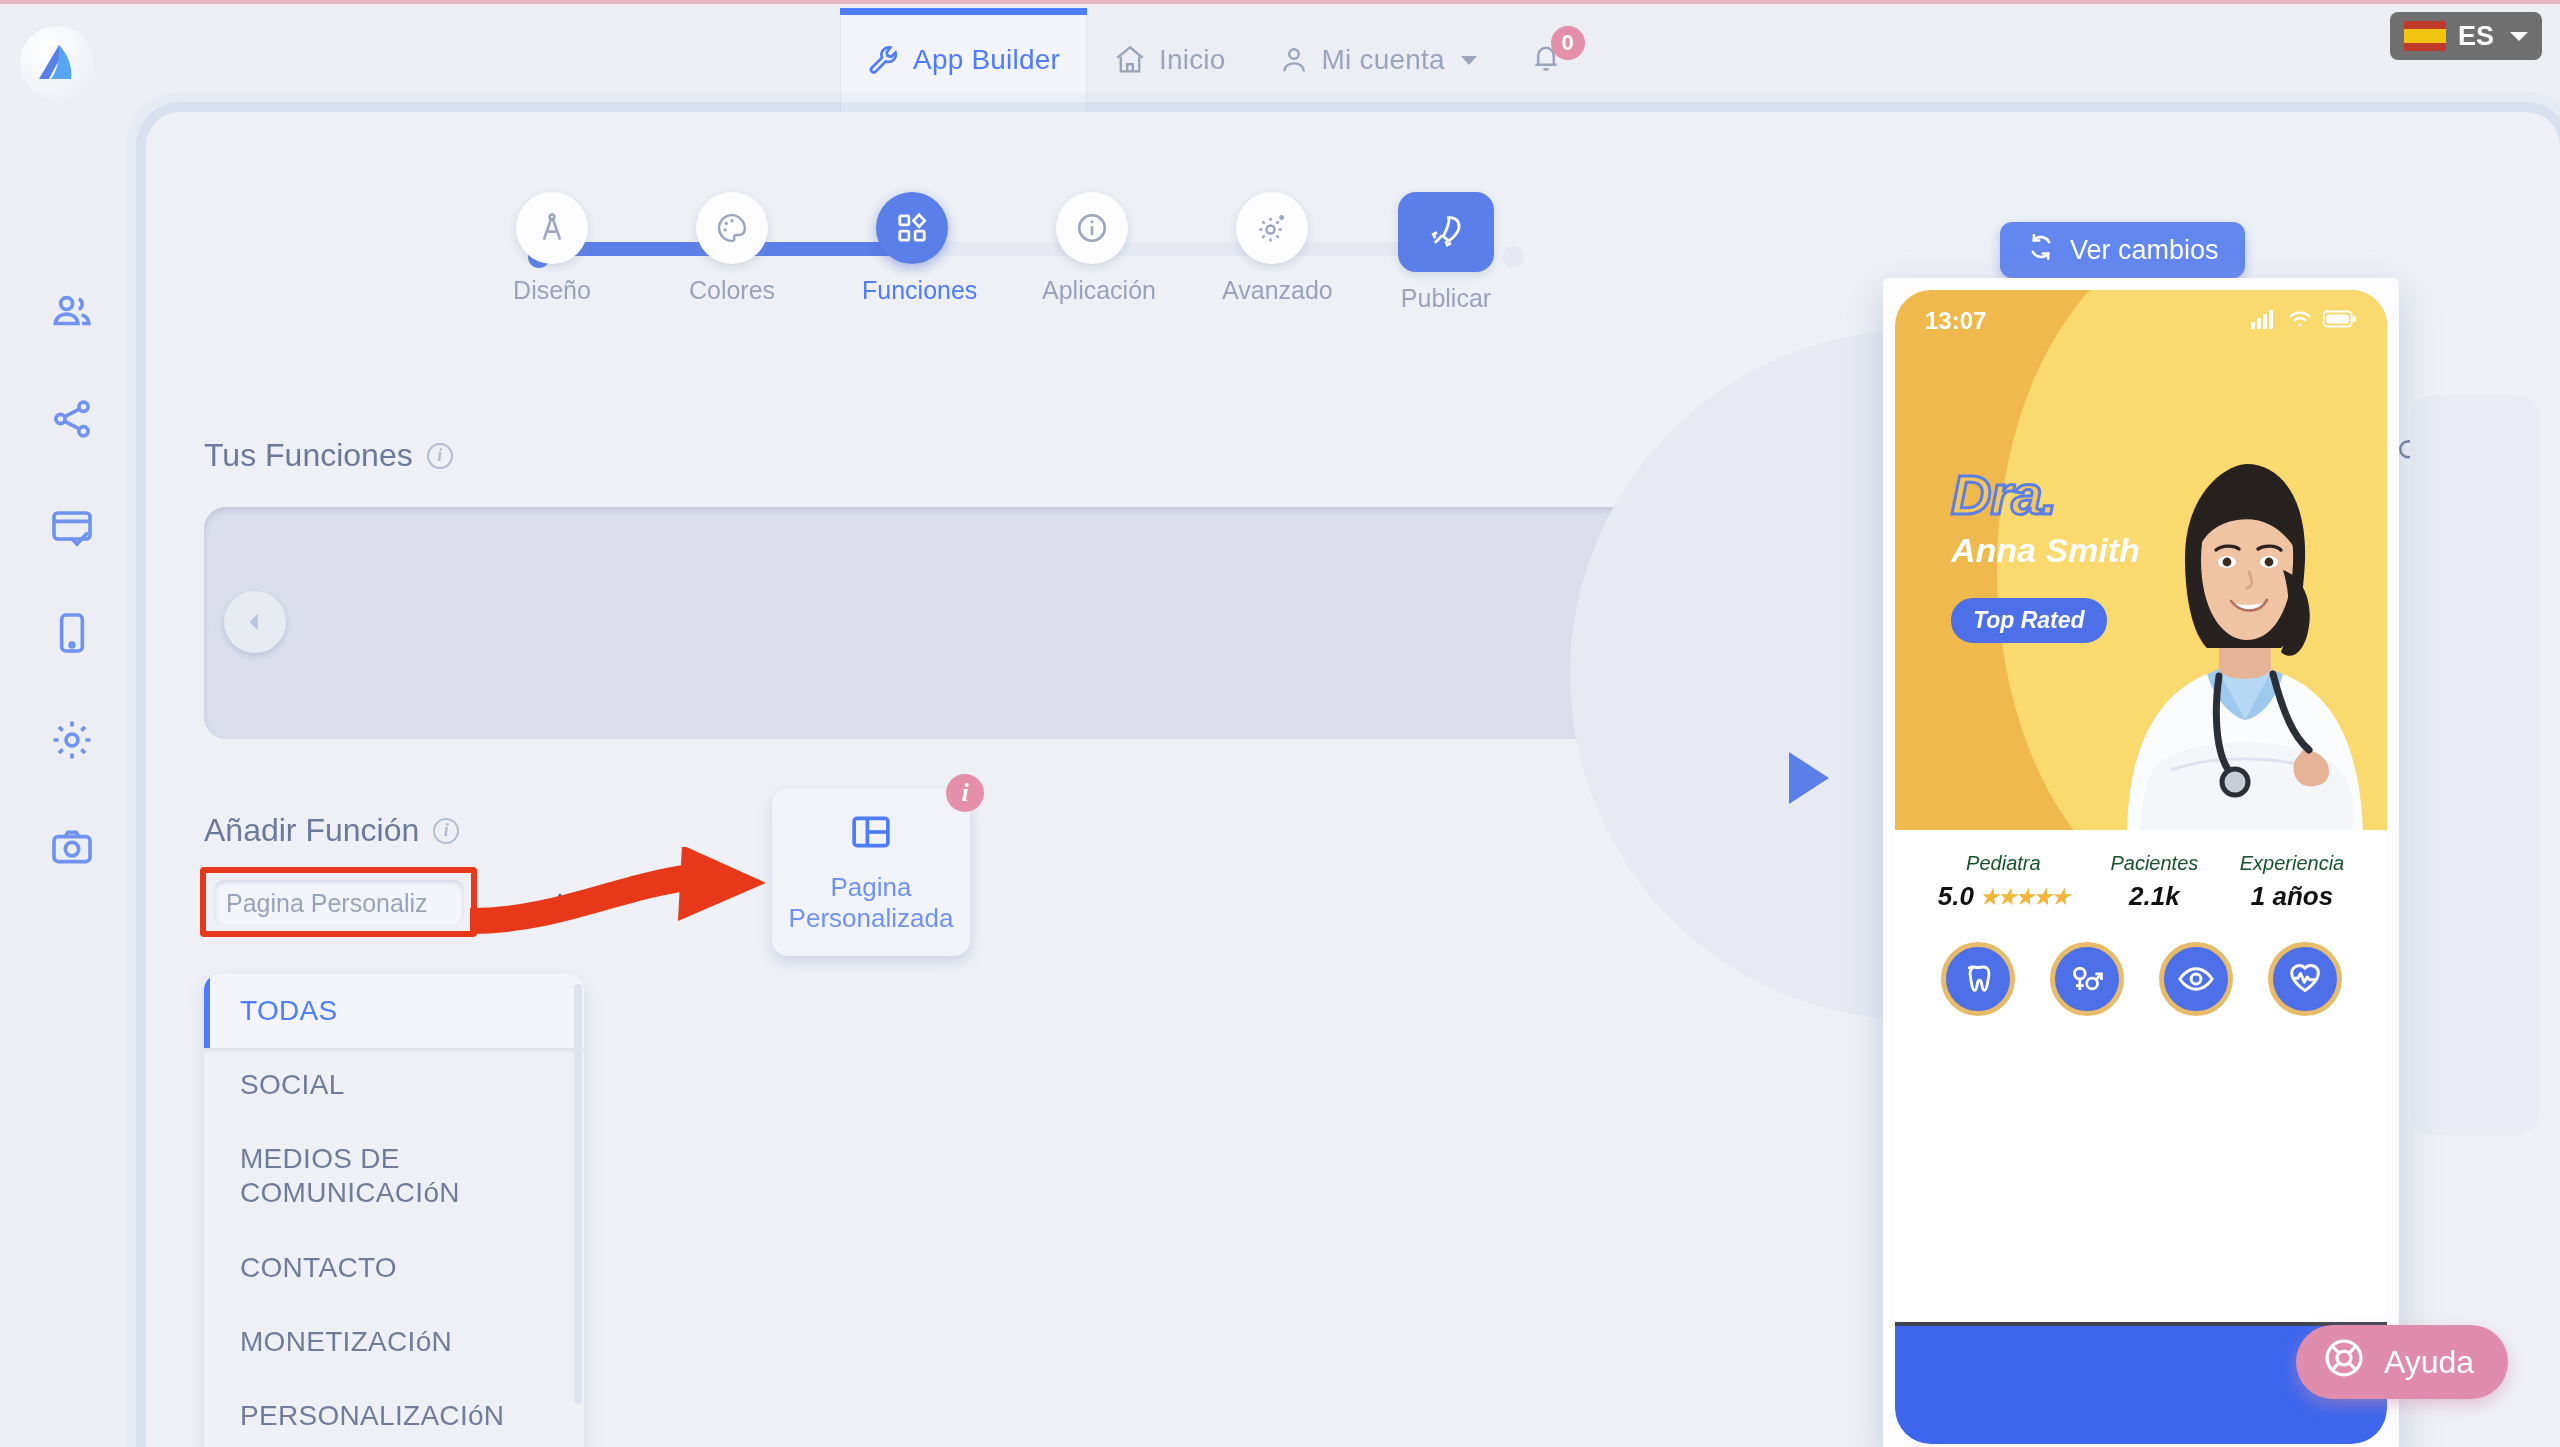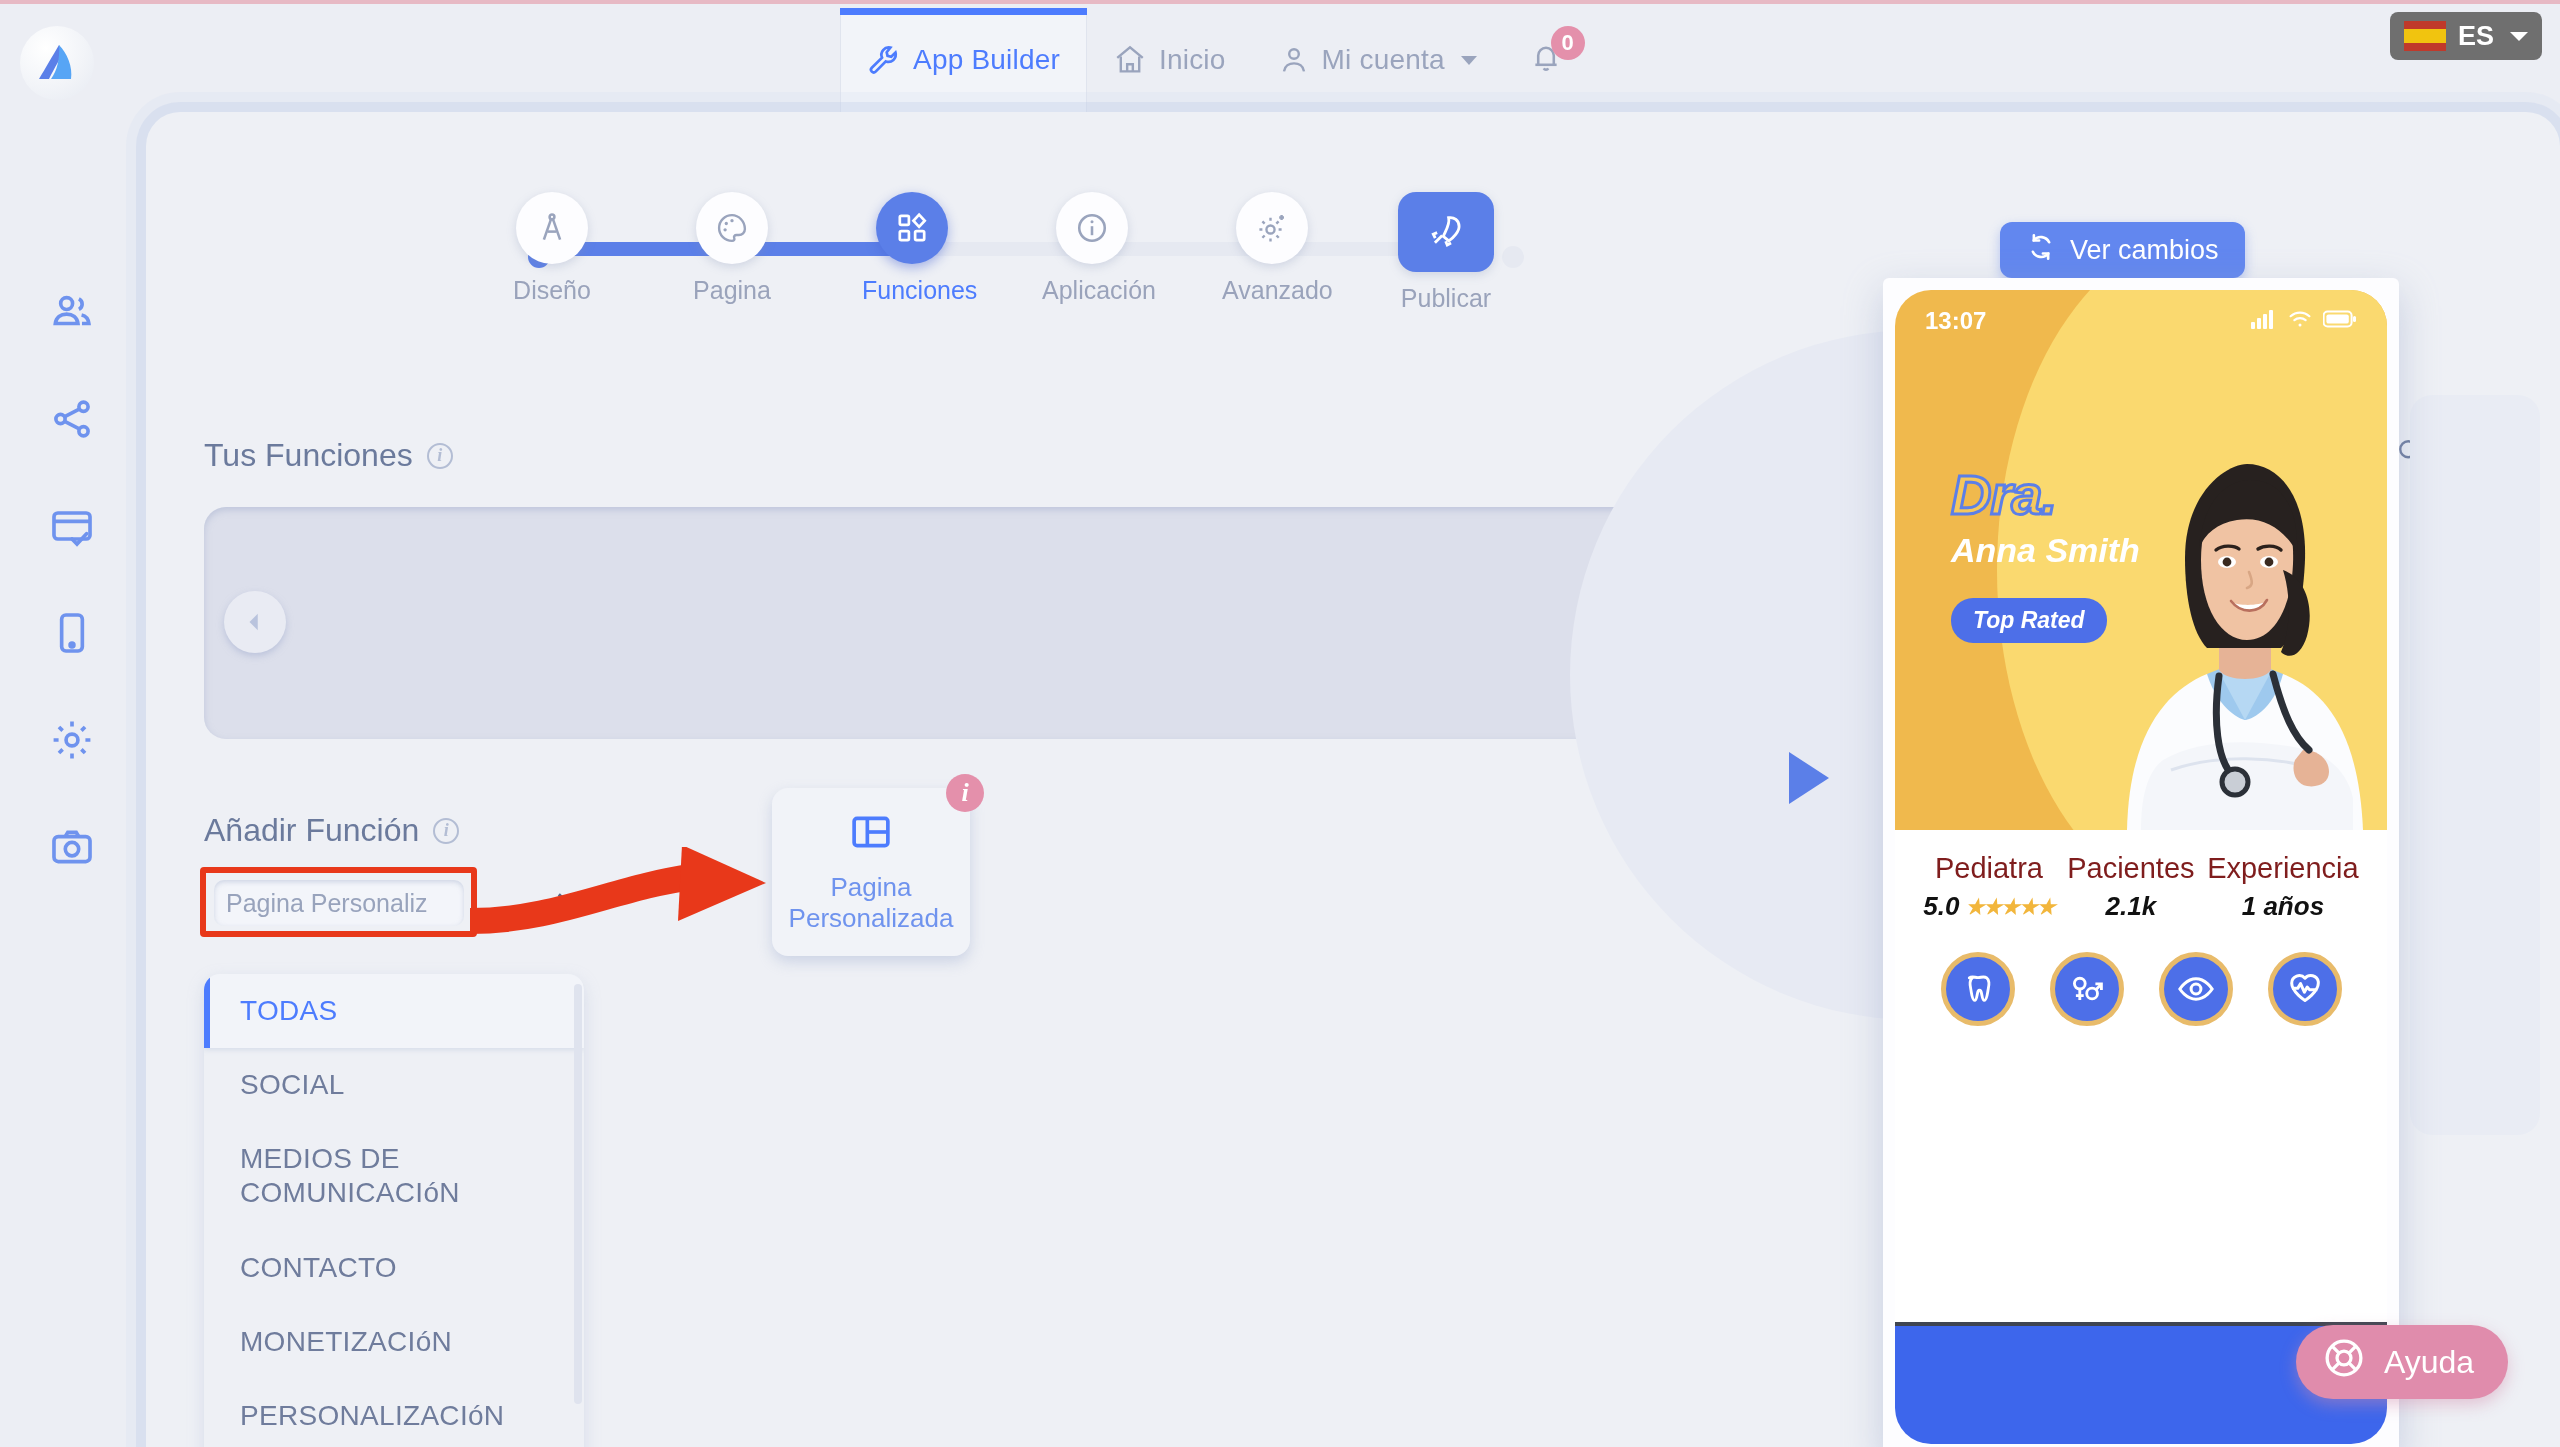--- a/index.html
+++ b/index.html
@@ -246,21 +246,21 @@
   .ph-name { font-size: 34px; font-weight: 700; font-style: italic; color: #fff; margin-top: 4px; }
   .ph-toprated {
     margin-top: 28px; display: inline-block; padding: 9px 22px; border-radius: 22px;
     background: #4d6fe8; color: #fff; font-size: 23px; font-weight: 700; font-style: italic;
   }
   .ph-doctor { position: absolute; right: -10px; bottom: 0; z-index: 3; }
   .ph-stats {
     display: flex; justify-content: space-around; padding: 22px 22px 4px; background: #fff;
   }
   .ph-stat { text-align: center; }
-  .ph-stat-label { font-size: 29px; color: #7f1d1d; }
+  .ph-stat-label { font-size: 20px; color: #14532d; font-style: italic; }
   .ph-stat-val {
     font-size: 26px; color: #111; font-weight: 700; font-style: italic; margin-top: 6px;
     display: flex; align-items: center; justify-content: center; gap: 6px;
   }
   .stars { color: #f2b63c; font-size: 21px; letter-spacing: -1px; }
   .ph-icons { display: flex; justify-content: space-around; padding: 26px 28px 0; background: #fff; }
   .ph-ico-btn {
     width: 74px; height: 74px; border-radius: 37px; background: #4d6fe8;
     border: 5px solid #e8bb6a; display: flex; align-items: center; justify-content: center;
   }
@@ -447,21 +447,21 @@
 
       <div class="step" style="left:166px">
         <div class="step-bubble">
           <svg width="36" height="36" viewBox="0 0 24 24" fill="none" stroke="#9aa4bd" stroke-width="1.6">
             <path d="M12 3.4a8.6 8.6 0 1 0 0 17.2c1.4 0 1.9-.9 1.5-1.8-.5-1.1.2-2.1 1.5-2.1h1.6a4 4 0 0 0 4-4c0-5-4-9.3-8.6-9.3z"></path>
             <circle cx="8.2" cy="9" r="1.1" fill="#9aa4bd" stroke="none"></circle>
             <circle cx="12" cy="7.1" r="1.1" fill="#9aa4bd" stroke="none"></circle>
             <circle cx="7.4" cy="13.2" r="1.1" fill="#9aa4bd" stroke="none"></circle>
           </svg>
         </div>
-        <div class="step-label">Pagina</div>
+        <div class="step-label">Colores</div>
       </div>
 
       <div class="step current" style="left:346px">
         <div class="step-bubble">
           <svg width="34" height="34" viewBox="0 0 24 24" fill="none" stroke="#ffffff" stroke-width="1.9">
             <rect x="3.4" y="3.4" width="6.4" height="6.4" rx="1"></rect>
             <path d="M17 2.6l4 4.3-4 4.3-4-4.3z"></path>
             <rect x="3.4" y="14.2" width="6.4" height="6.4" rx="1"></rect>
             <rect x="14.2" y="14.2" width="6.4" height="6.4" rx="1"></rect>
           </svg>

